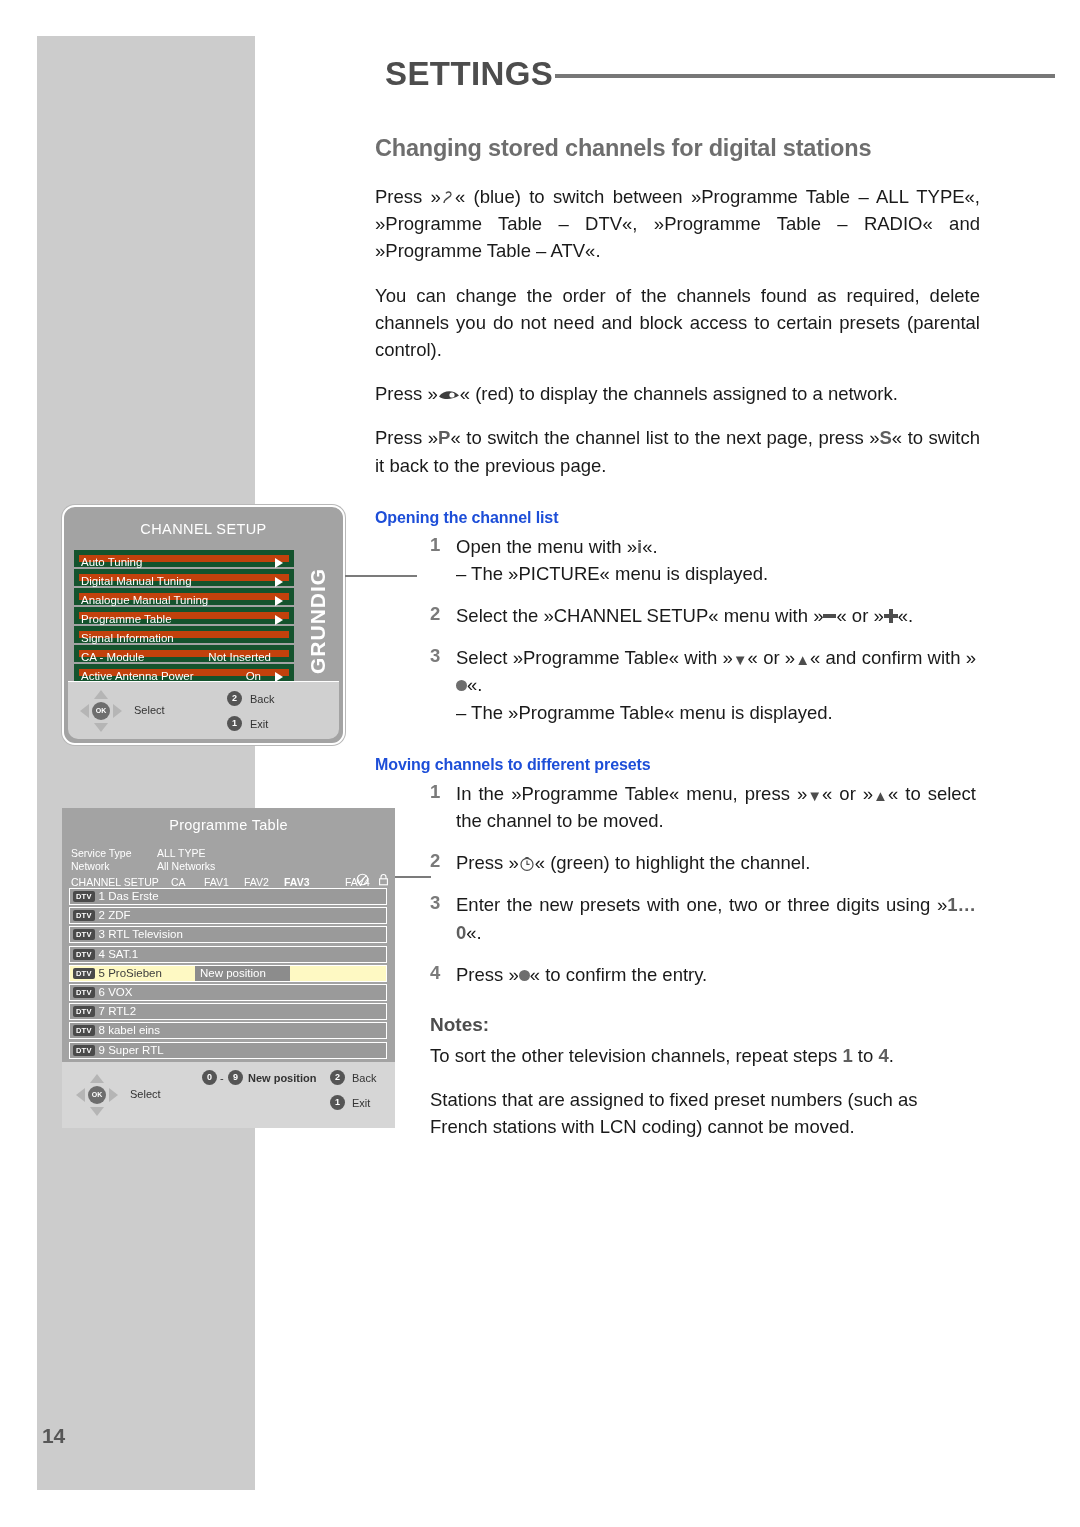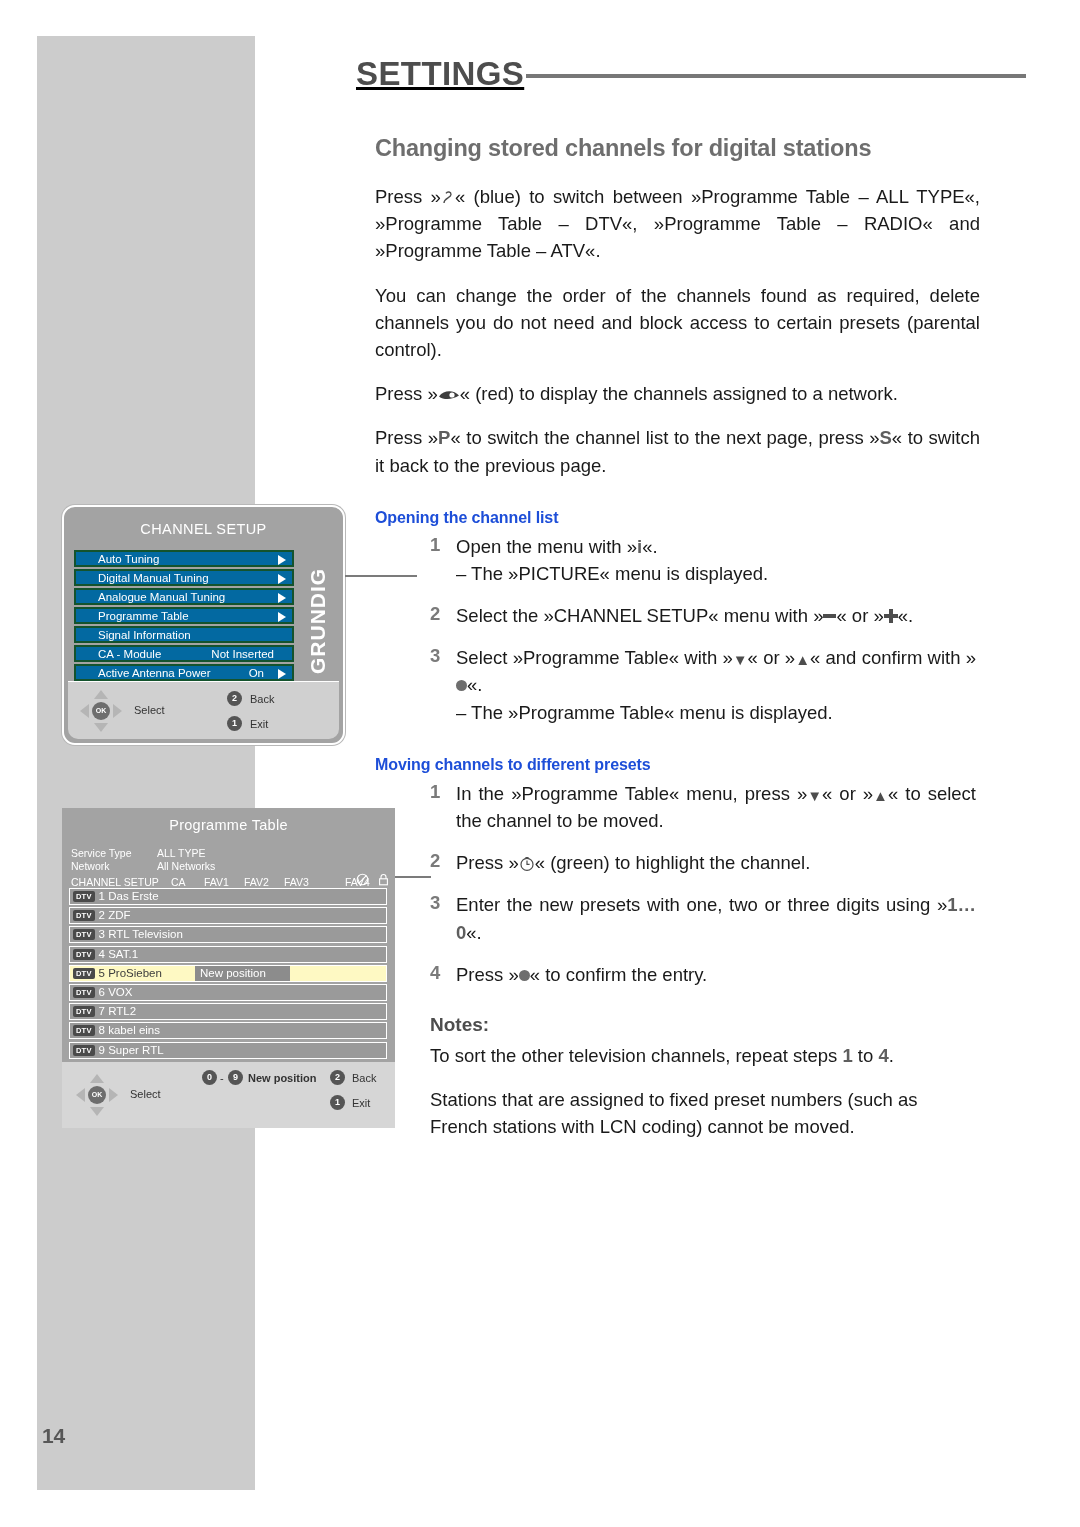--- a/index.html
+++ b/index.html
@@ -28,26 +28,25 @@
     top: 1424px;
     font-size: 21px;
     font-weight: bold;
     color: #575757;
     letter-spacing: -0.3px;
   }
 
   
   .chapter-header {
     position: absolute;
-    left: 356px;
+    left: 385px;
     top: 55px;
     display: flex;
     align-items: baseline;
     width: 670px;
-    text-decoration: underline;
   }
   .chapter-title {
     font-size: 33px;
     font-weight: bold;
     color: #4d4d4d;
     letter-spacing: 0.4px;
     white-space: nowrap;
   }
   .chapter-rule {
     flex: 1;
@@ -184,28 +183,28 @@
     padding-top: 14px;
   }
   .osd-cs-body {
     position: absolute;
     left: 10px;
     top: 43px;
     width: 220px;
   }
   .osd-row {
     height: 17px;
-    background: #0369a1;
-    border: 2px solid #14532d;
+    background: #c2410c;
+    border: 5px solid #14532d;
     margin-bottom: 2px;
     position: relative;
     color: #ffffff;
     font-size: 11.5px;
     line-height: 15px;
-    padding-left: 22px;
+    padding-left: 2px;
     white-space: nowrap;
   }
   .osd-row .val {
     position: absolute;
     right: 28px;
   }
   .osd-row .val.wide { right: 18px; }
   .osd-row .arrow {
     position: absolute;
     right: 6px;
@@ -505,21 +504,21 @@
   </div>
 </div>
 <div class="connector" style="left:345px; top:575px; width:72px;"></div>
 
 <div class="osd-prog-table">
   <div class="osd-pt-title">Programme Table</div>
 
   <div class="pt-meta">
     <div><span class="k">Service Type</span><span>ALL TYPE</span></div>
     <div><span class="k">Network</span><span>All Networks</span></div>
-    <div class="pt-cols"><span style="width:100px;">CHANNEL SETUP</span><span style="width:33px;">CA</span><span style="width:40px;">FAV1</span><span style="width:40px;">FAV2</span><span style="width:36px;">FAV3</span><span style="width:36px;padding-left:25px;">FAV4</span><span style="width:22px;"><svg width="13" height="13" viewBox="0 0 13 13">
+    <div class="pt-cols"><span style="width:100px;">CHANNEL SETUP</span><span style="width:33px;">CA</span><span style="width:40px;">FAV1</span><span style="width:40px;">FAV2</span><span style="width:36px;font-weight:bold;">FAV3</span><span style="width:36px;padding-left:25px;">FAV4</span><span style="width:22px;"><svg width="13" height="13" viewBox="0 0 13 13">
             <circle cx="6.5" cy="6.5" r="5.3" stroke="#ffffff" stroke-width="1.1" fill="none"></circle>
             <line x1="2.7" y1="10.3" x2="10.3" y2="2.7" stroke="#ffffff" stroke-width="1.1"></line>
           </svg></span><span style="width:18px;"><svg width="11" height="13" viewBox="0 0 11 13">
             <path d="M3 6 L3 4 A2.5 2.5 0 0 1 8 4 L8 6" stroke="#ffffff" stroke-width="1.1" fill="none"></path>
             <rect x="1.6" y="5.8" width="7.8" height="6" stroke="#ffffff" stroke-width="1.1" fill="none"></rect>
           </svg></span></div>
   </div>
 
   <div class="pt-rows">
     <div class="pt-row"><span class="dtv-badge">DTV</span><span>1 Das Erste</span></div>

